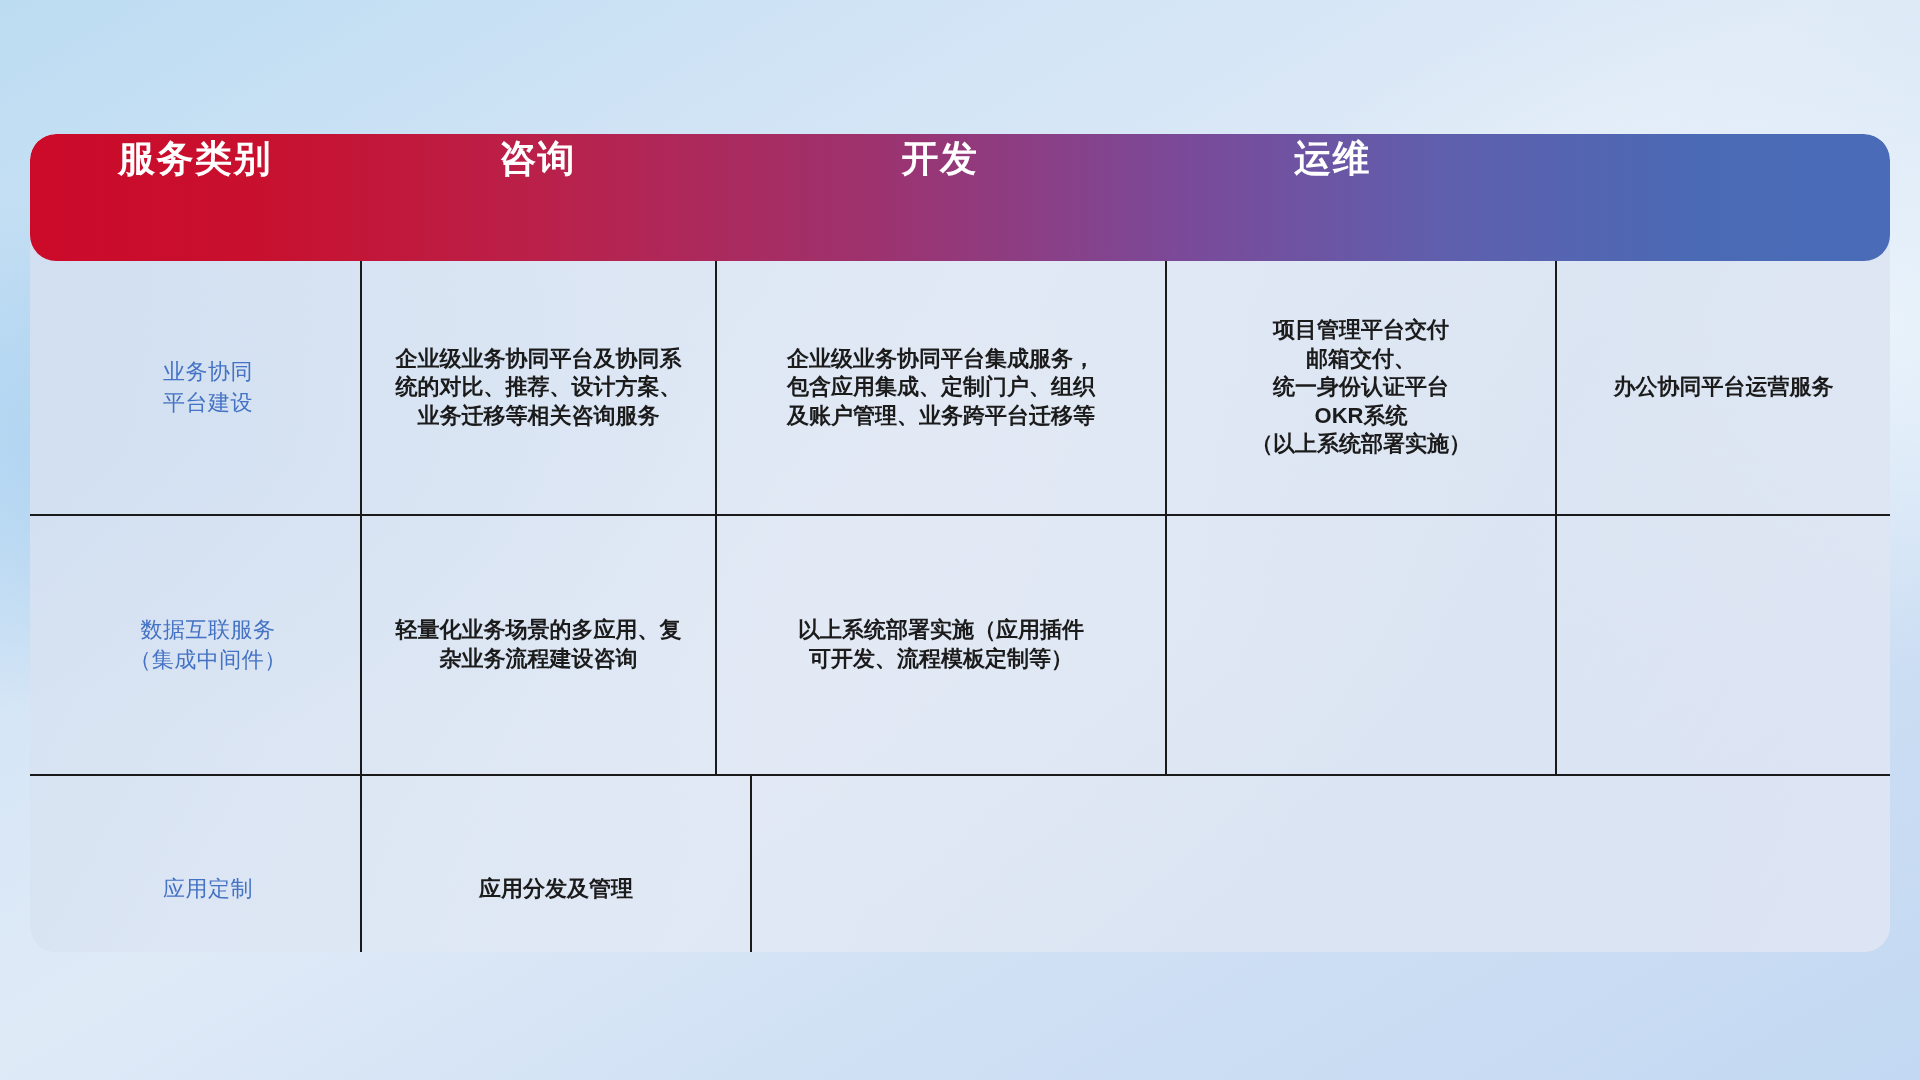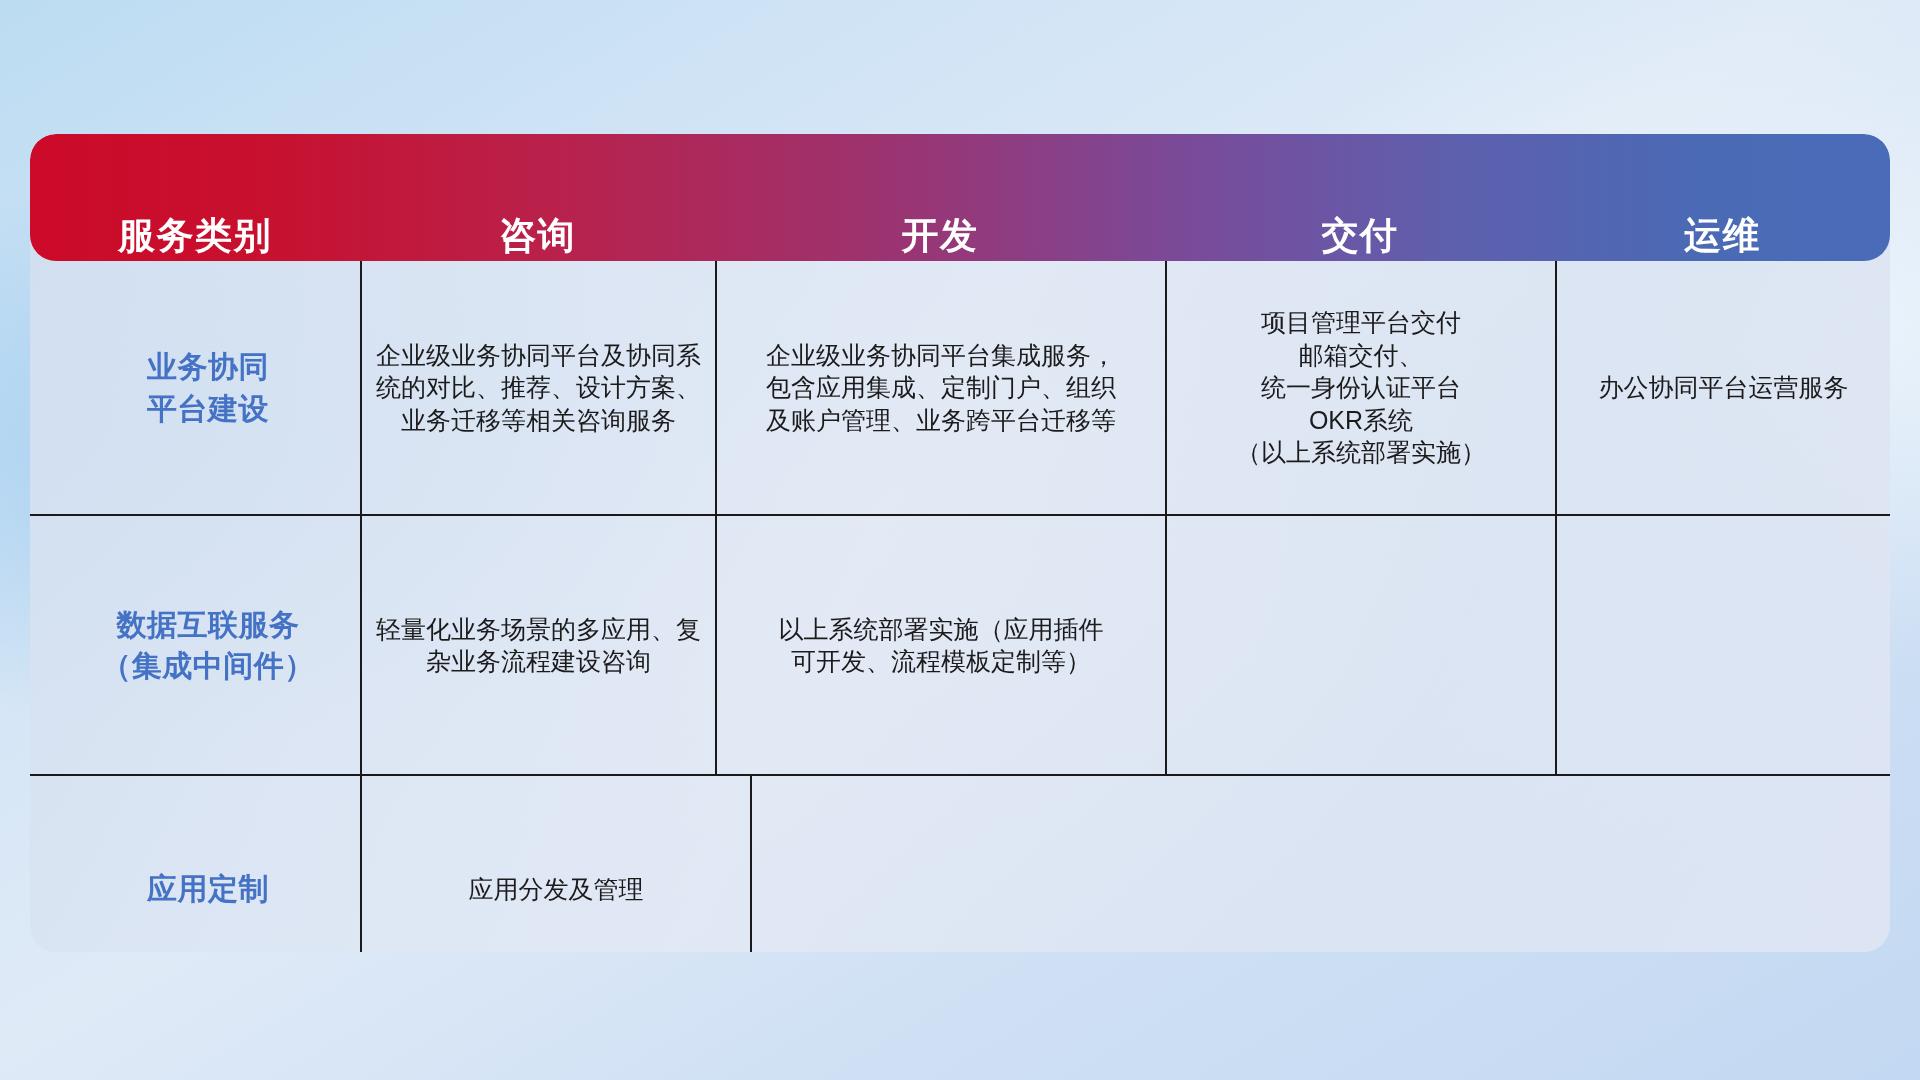--- a/index.html
+++ b/index.html
@@ -54,21 +54,21 @@
     background: linear-gradient(90deg,
         #cc0a2a 0%,
         #c8102e 12%,
         #b9214b 28%,
         #9c3370 46%,
         #7a4a99 62%,
         #5f5fad 76%,
         #4a6ab5 90%,
         #4a6cb8 100%);
     display: flex;
-    align-items: flex-end;
+    align-items: flex-start;
     z-index: 3;
   }
   .th {
     color: #ffffff;
     font-size: 37px;
     font-weight: bold;
     text-align: center;
     letter-spacing: 1.5px;
     white-space: nowrap;
   }
@@ -99,50 +99,50 @@
   .r3 { height: 228px; border-top: 2px solid #1a1a1a; }
 
   .td {
     display: flex;
     align-items: center;
     justify-content: center;
     box-sizing: border-box;
     padding: 4px 14px;
     text-align: center;
     color: #1b1b1b;
-    font-size: 25px;
+    font-size: 22px;
     line-height: 1.30;
+    font-weight: bold;
   }
   .td.sep { border-left: 2px solid #1a1a1a; }
 
   .rowlabel {
     color: #4472c4;
-    font-size: 30px;
-    font-weight: bold;
+    font-size: 22px;
+    font-weight: normal;
     line-height: 1.38;
     letter-spacing: 0.5px;
     padding-left: 40px;
   }
 
   .cellmulti { white-space: pre-line; }
 
   
 </style>
 </head>
 <body>
 
 <div class="stage">
 
   <div class="table-card">
 
     <div class="table-head">
       <div class="th c0">服务类别</div>
       <div class="th c1">咨询</div>
       <div class="th c2">开发</div>
-      <div class="th c3">交付</div>
       <div class="th c4">运维</div>
     </div>
 
     <div class="table-body">
 
       <div class="trow r1">
         <div class="td c0 rowlabel cellmulti">业务协同
 平台建设</div>
         <div class="td c1 cellmulti sep">企业级业务协同平台及协同系
 统的对比、推荐、设计方案、

